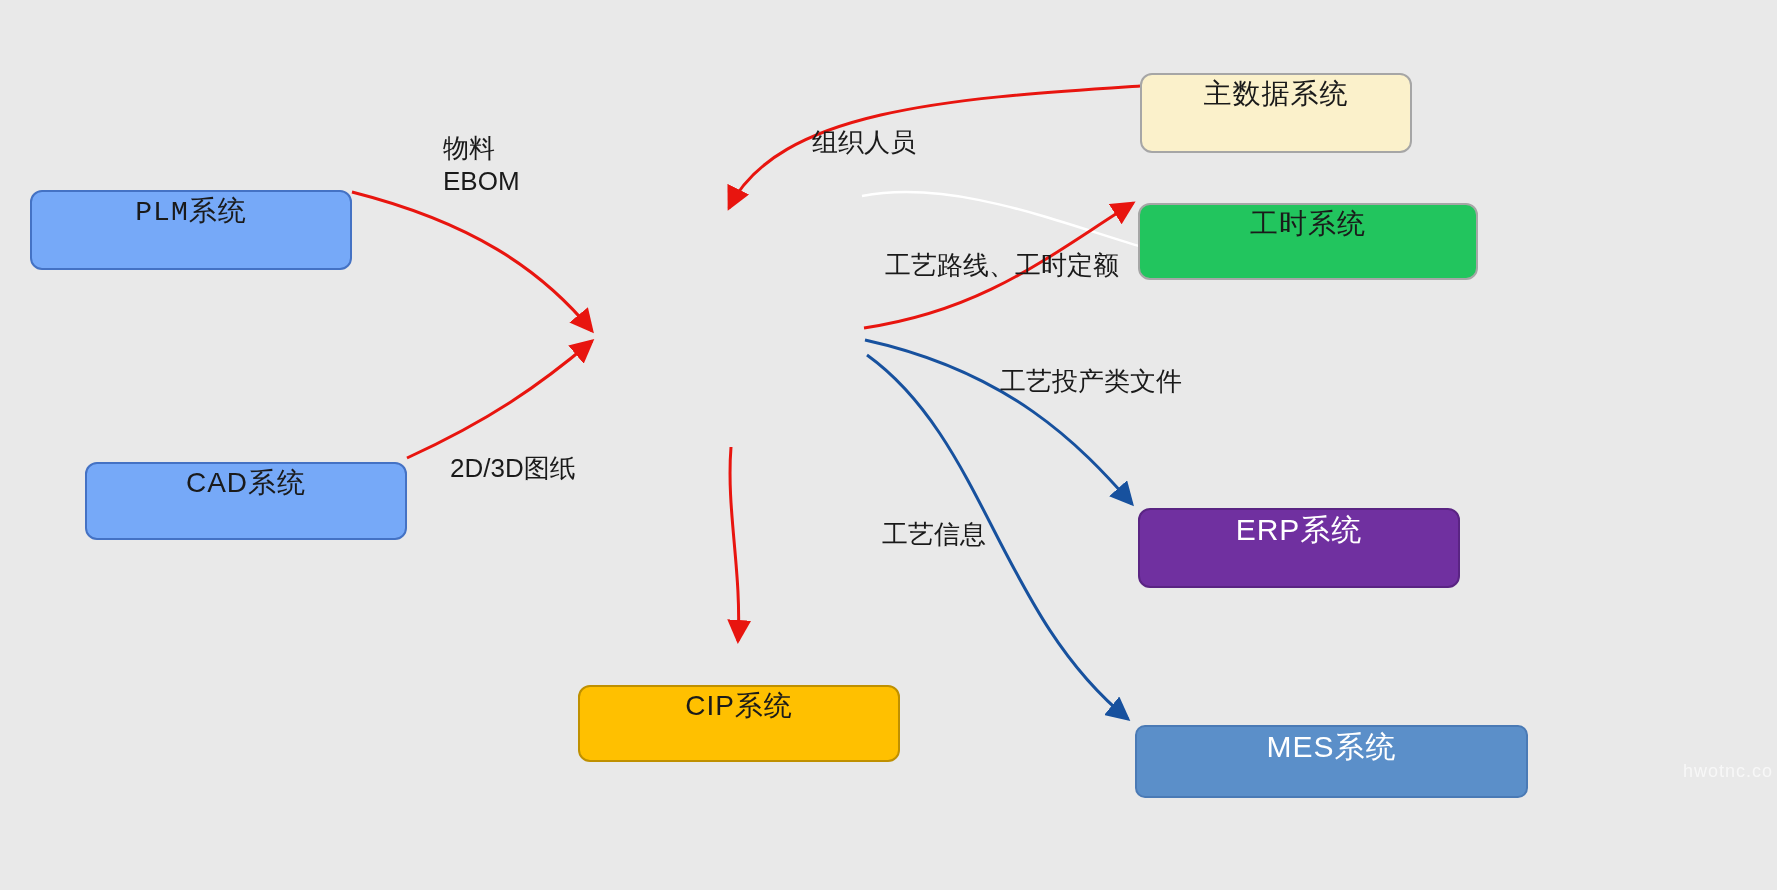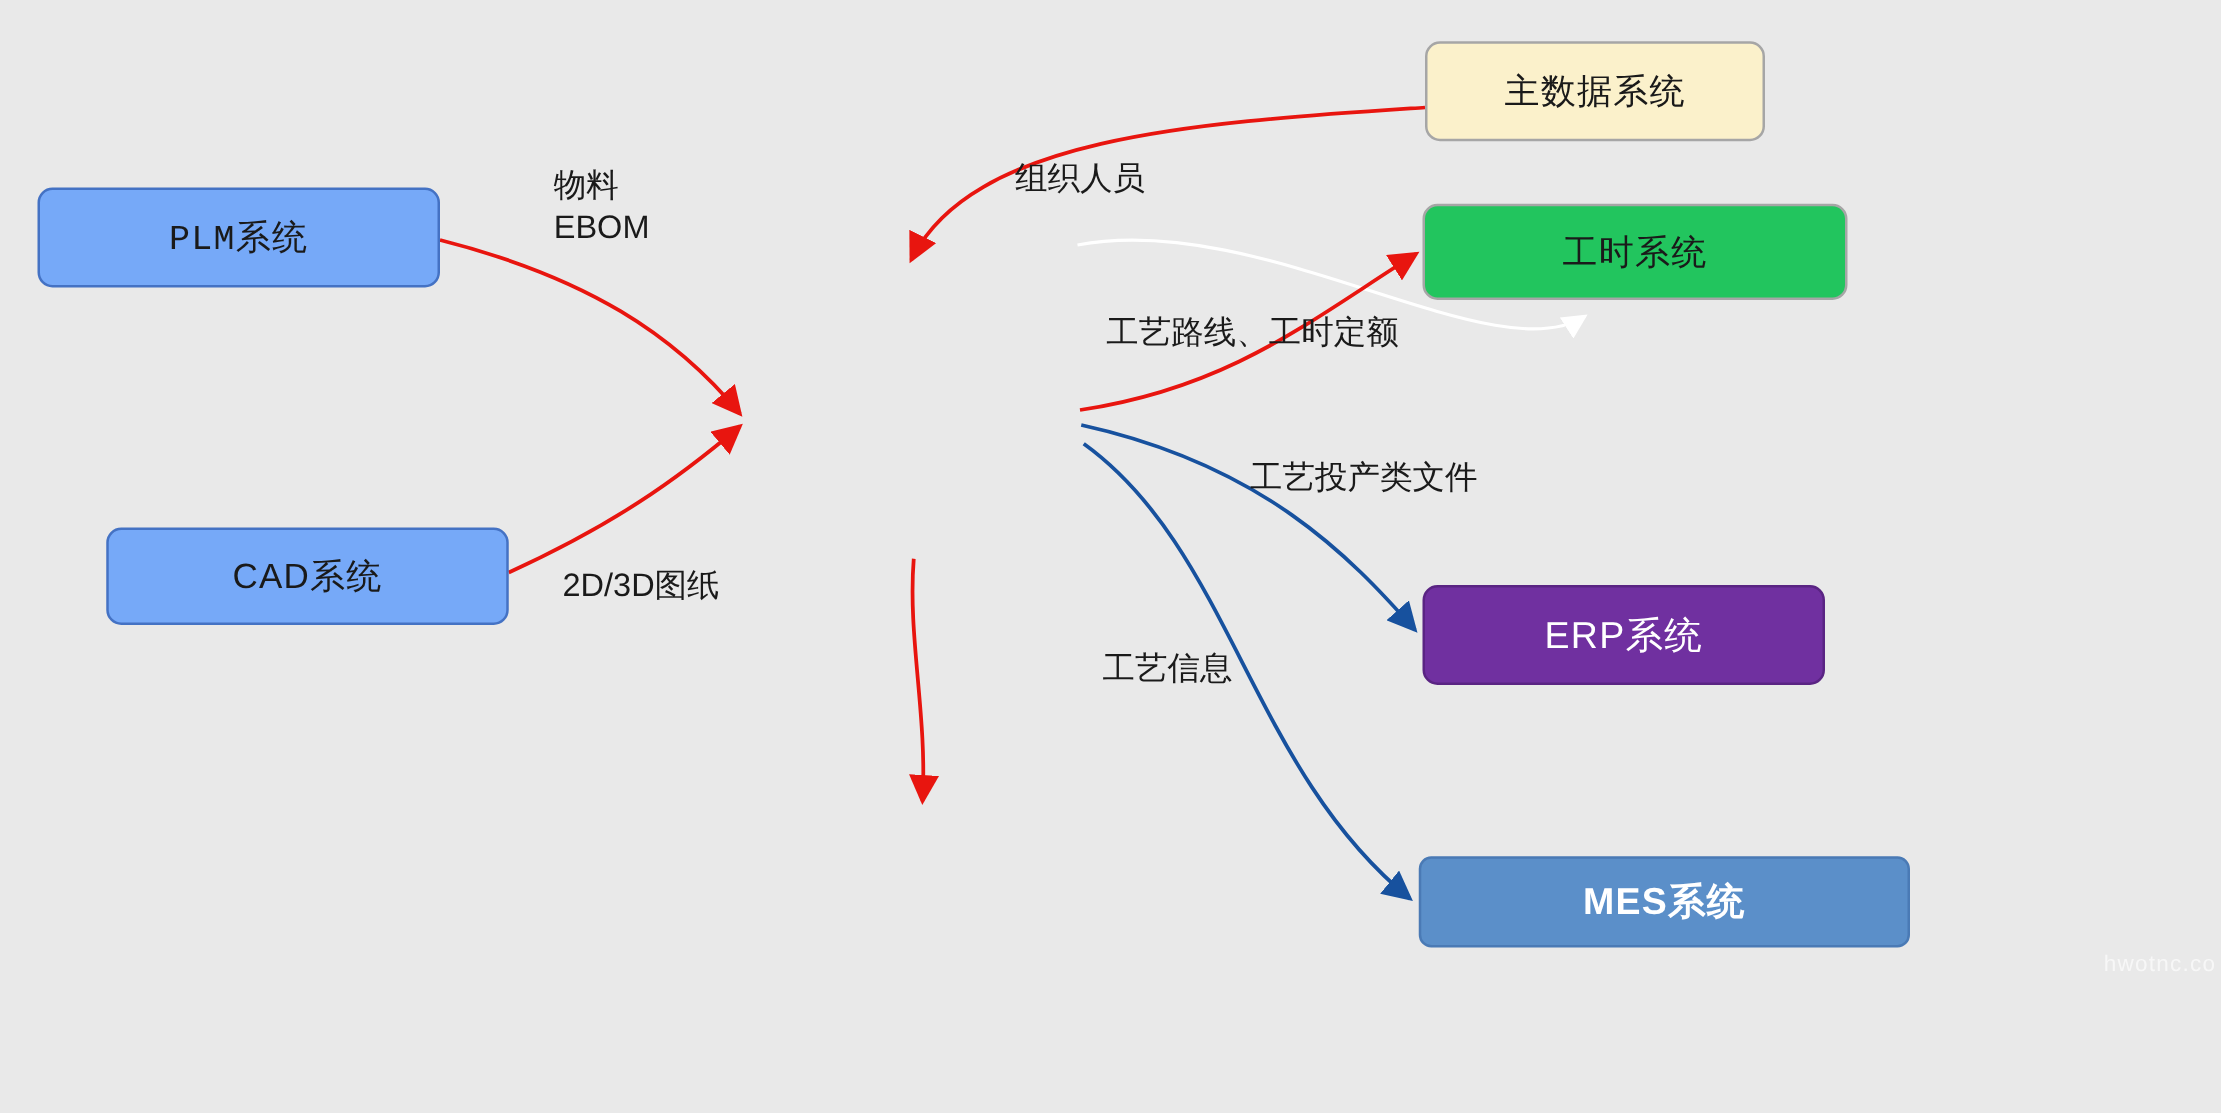--- a/index.html
+++ b/index.html
@@ -11,38 +11,39 @@
     position:relative;
     width:1777px;height:890px;
     background:#e9e9e9;
     overflow:hidden;
   }
   .arrows{
     position:absolute;left:0;top:0;width:1777px;height:890px;
   }
   .node{
     position:absolute;
-    display:flex;align-items:center;justify-content:center;
+    display:flex;justify-content:center;
     box-sizing:border-box;
     font-size:28px;color:#1a1a1a;
     border-radius:12px;
     letter-spacing:1px;
+    margin-top:40px;
   }
   .node-plm{left:30px;top:150px;width:322px;height:80px;
     background:#76a9f8;border:2px solid #4472c4;font-family:Liberation Mono, monospace;}
   .node-cad{left:85px;top:422px;width:322px;height:78px;
     background:#76a9f8;border:2px solid #4472c4;}
   .node-master{left:1140px;top:33px;width:272px;height:80px;
     background:#fbf1cb;border:2px solid #a6a6a6;}
   .node-hours{left:1138px;top:163px;width:340px;height:77px;
     background:#22c55e;border:2px solid #a6a6a6;}
   .node-erp{left:1138px;top:468px;width:322px;height:80px;
     background:#7030a0;border:2px solid #5a2483;color:#ffffff;font-size:30px;}
   .node-mes{left:1135px;top:685px;width:393px;height:73px;
-    background:#5b8fc9;border:2px solid #4a7ab5;color:#ffffff;font-size:30px;border-radius:10px;font-weight:bold;}
+    background:#5b8fc9;border:2px solid #4a7ab5;color:#ffffff;font-size:30px;border-radius:10px;}
   .node-cip{left:578px;top:645px;width:322px;height:77px;
     background:#ffc000;border:2px solid #bf9000;}
   .node-center{left:598px;top:210px;width:267px;height:237px;
     background:#00b0f0;border:2px solid #2e75b6;border-radius:46px;font-size:30px;}
   .edge-label{
     position:absolute;
     font-size:26px;color:#1a1a1a;
     white-space:nowrap;
     line-height:1.25;
   }
@@ -111,20 +112,23 @@
   </div>
 
   <div class="node node-erp">
     <span>ERP系统</span>
   </div>
 
   <div class="node node-mes">
     <span>MES系统</span>
   </div>
 
+  <div class="node node-cip">
+    <span>CIP系统</span>
+  </div>
 
 
   <div class="edge-label lbl-material">
     <div>物料</div>
     <div>EBOM</div>
   </div>
 
   <div class="edge-label lbl-cad">2D/3D图纸</div>
 
   <div class="edge-label lbl-org">组织人员</div>

